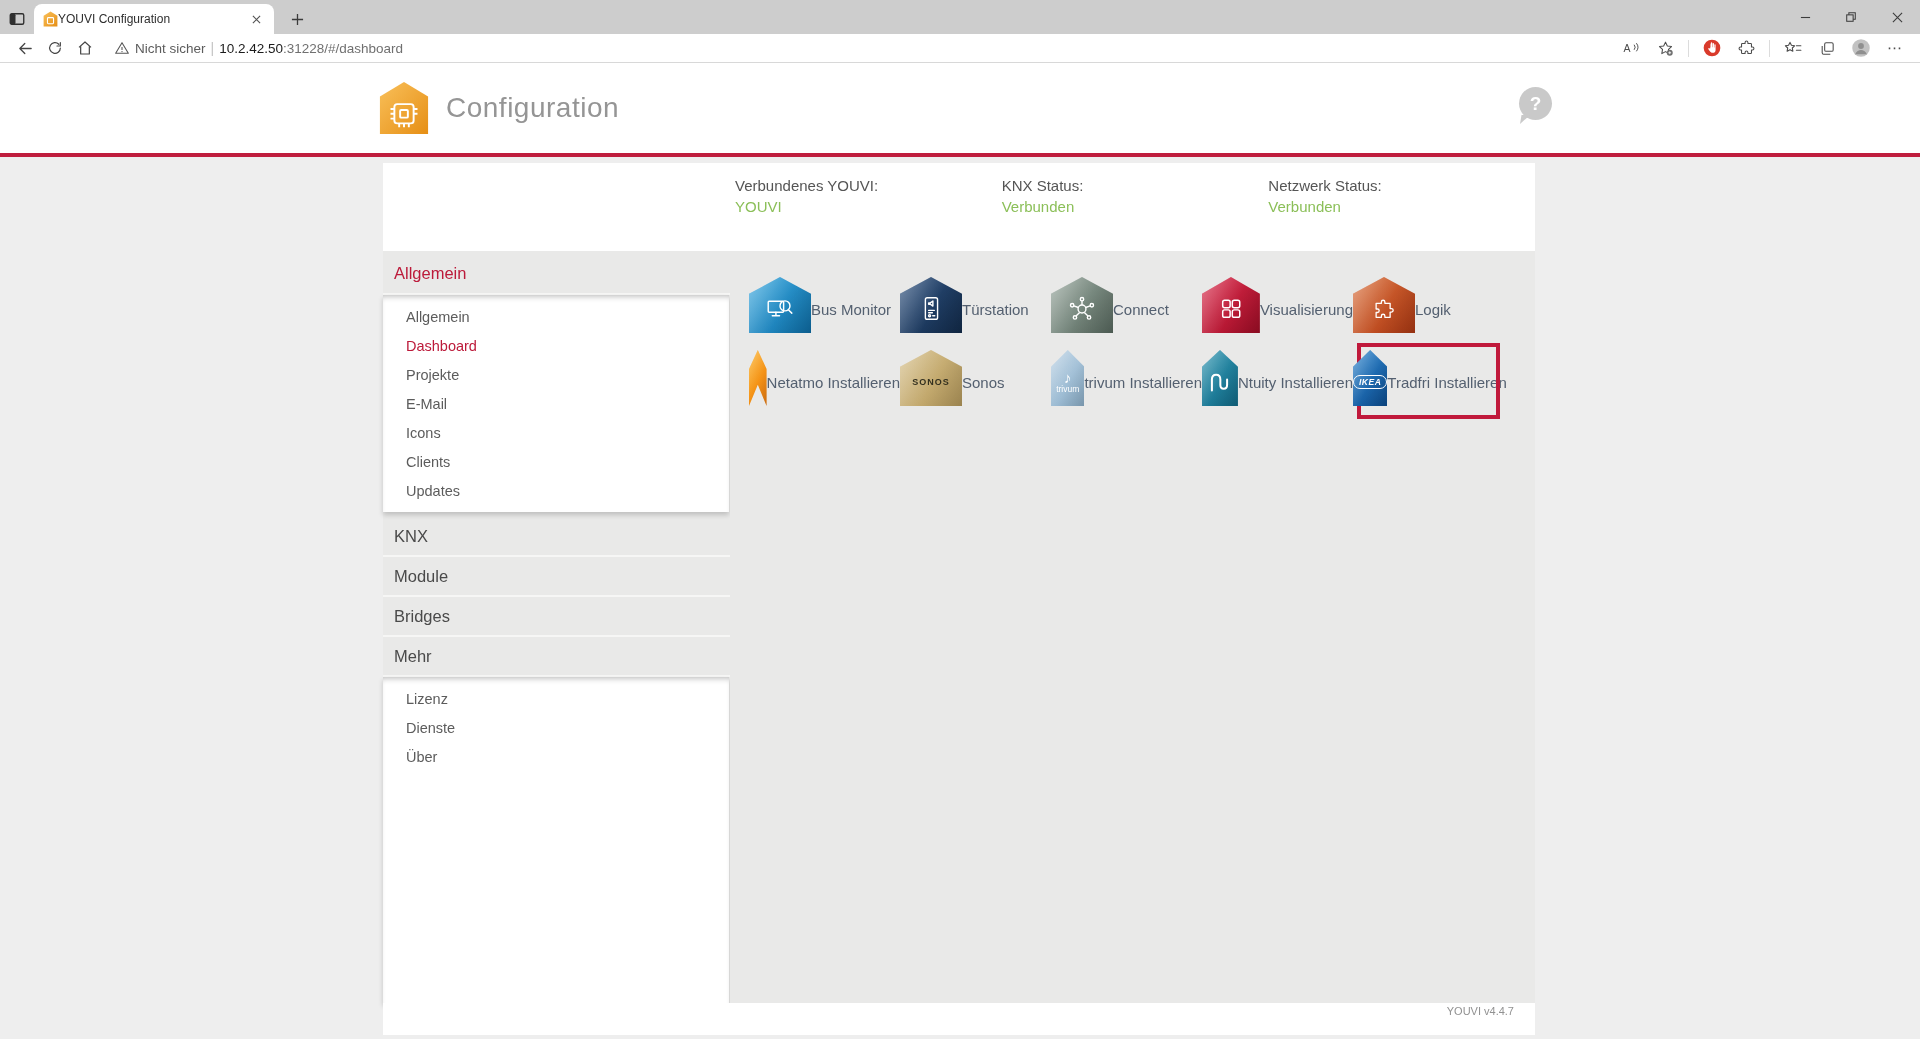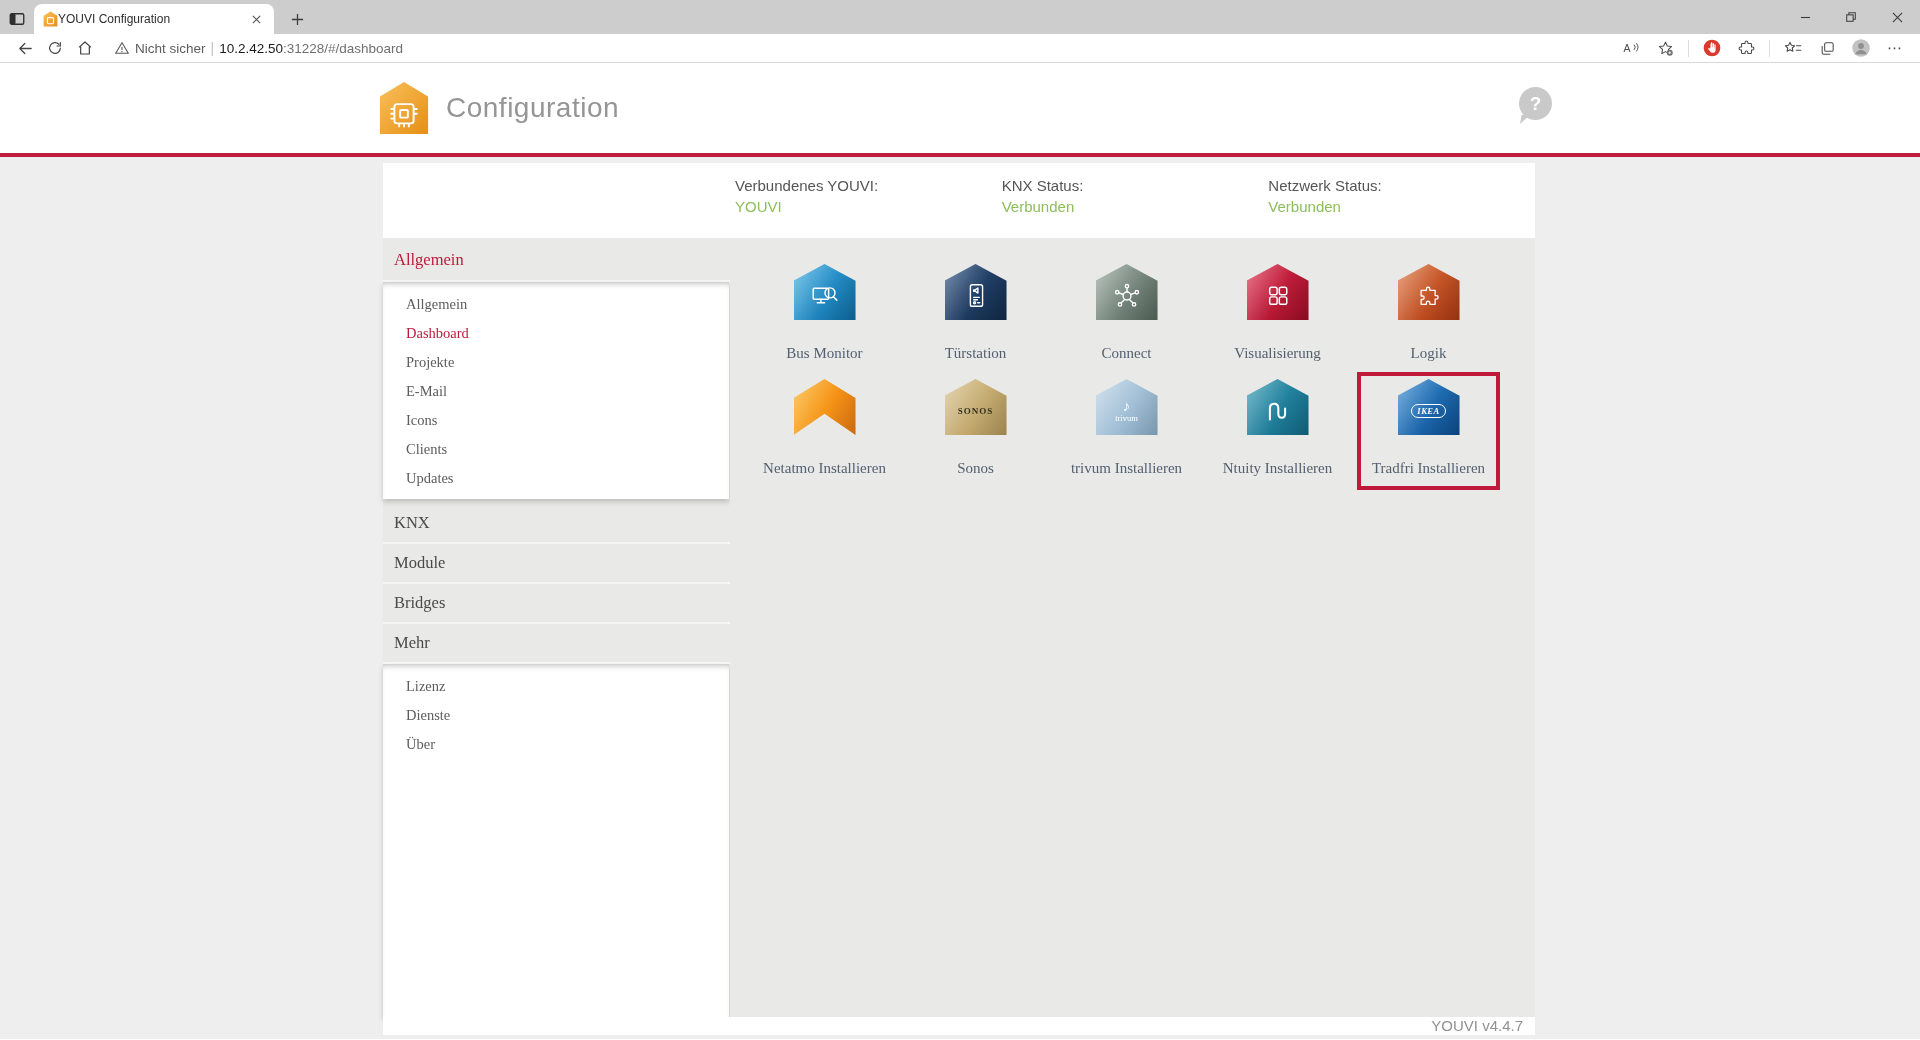--- a/index.html
+++ b/index.html
@@ -35,41 +35,41 @@
   .help-bubble { position:absolute; right:368px; top:24px; width:33px; height:33px; border-radius:50%;
                  background:#c9c9c9; color:#fff; font-size:19px; font-weight:bold;
                  display:flex; align-items:center; justify-content:center; }
   .help-bubble::after { content:""; position:absolute; left:1px; bottom:-4px; width:10px; height:9px;
                  background:#c9c9c9; clip-path:polygon(0 100%,100% 0,15% 0); }
   .red-line { height:4px; background:#bf1d3d; }
 
   
   .page { height:882px; background:#eeeeee; position:relative; }
   .card { position:absolute; left:383px; top:6px; width:1152px; height:872px; display:flex; flex-direction:column; }
-  .status-bar { height:75px; background:#fff; display:flex; padding:13px 0 0 352px; }
+  .status-bar { height:88px; background:#fff; display:flex; padding:13px 0 0 352px; }
   .status-item { width:268px; }
   .status-label { font-size:15px; color:#555; line-height:20px; }
   .status-value { font-size:15px; color:#8bbf58; line-height:22px; }
 
-  .content { flex:1; display:flex; min-height:0;font-family:Liberation Serif, serif; }
+  .content { flex:1; display:flex; min-height:0; }
   .sidebar { width:347px; background:#e9e9e8; display:flex; flex-direction:column; }
   .sec { height:44px; line-height:44px; padding-left:11px; font-size:16.5px; color:#4a4a4a;
          border-bottom:2px solid #f6f6f5; cursor:pointer; }
   .sec.small { height:40px; line-height:38px; }
   .sec.active { color:#bc1a3a; }
   .submenu { background:#fff; padding:8px 0 6px; margin-right:1px;
              box-shadow:inset 0 5px 6px -4px rgba(0,0,0,.30), 0 3px 5px rgba(0,0,0,.18); }
   .submenu.grow { flex:1; }
   .gap { height:5px; }
   .item { height:29px; line-height:29px; padding-left:23px; font-size:14.5px; color:#5c5c5c; cursor:pointer; }
   .item.active { color:#bc1a3a; }
 
   .tiles-area { flex:1; background:#e9e9e8; padding:26px 0 0 19px; }
   .grid { display:grid; grid-template-columns:repeat(5,151px); row-gap:17px; }
-  .tile { width:151px; display:flex; flex-direction:column; align-items:center; position:relative; cursor:pointer;gap:16px; }
+  .tile { width:151px; display:flex; flex-direction:row; align-items:center; position:relative; cursor:pointer; }
   .tile-label { margin-top:9px; font-size:15px; color:#546070; white-space:nowrap; }
 
   .house { width:62px; height:56px; position:relative; display:flex; flex-direction:column;
            align-items:center; justify-content:center; padding-top:8px;
            clip-path:polygon(50% 0,100% 30%,100% 100%,0 100%,0 30%); }
   .house::after { content:""; position:absolute; inset:0; pointer-events:none;
            background:linear-gradient(118deg, rgba(255,255,255,.38), rgba(255,255,255,.10) 38%, rgba(0,0,0,0) 55%, rgba(0,0,0,.16) 100%); }
   .h-blue      { background:linear-gradient(135deg,#3aa8df,#0e6fa8); }
   .h-green     { background:linear-gradient(135deg,#8cc08b,#4e9154); }
   .h-navy      { background:linear-gradient(135deg,#2c4f7c,#132c4c); }
@@ -83,22 +83,22 @@
   .h-ntuity    { background:linear-gradient(135deg,#2f95b0,#136c89); }
   .h-ikea      { background:linear-gradient(135deg,#2f85cc,#0d4f93); }
   .sonos-text  { font-size:9px; font-weight:bold; letter-spacing:1px; color:#33301f; z-index:1; }
   .trivum-note { font-size:15px; color:#fff; line-height:13px; z-index:1; }
   .trivum-text { font-size:8.5px; color:#fff; z-index:1; }
   .ikea-badge  { border:1.5px solid #fff; border-radius:7px; padding:1px 5px; font-size:8.5px;
                  font-weight:bold; font-style:italic; color:#fff; letter-spacing:.5px; z-index:1; }
   .hl-box { position:absolute; left:4px; right:4px; top:-7px; bottom:-13px;
             border:4px solid #c0193b; pointer-events:none; }
 
-  .card-footer { height:18px; background:#fff; text-align:right; font-size:15px; color:#919191;
-                 line-height:17px; padding-right:12px; }
+  .card-footer { height:32px; background:#fff; text-align:right; font-size:11px; color:#919191;
+                 line-height:17px; padding-right:21px; }
 </style>
 </head>
 <body>
 
 <div class="titlebar">
   <div class="tab-actions">
     <svg width="18" height="18" viewBox="0 0 24 24">
         <rect x="3" y="5" width="18" height="14" rx="2" fill="none" stroke="#2f2f2f" stroke-width="1.8"></rect>
         <rect x="3" y="5" width="7" height="14" rx="2" fill="#2f2f2f"></rect>
       </svg>

